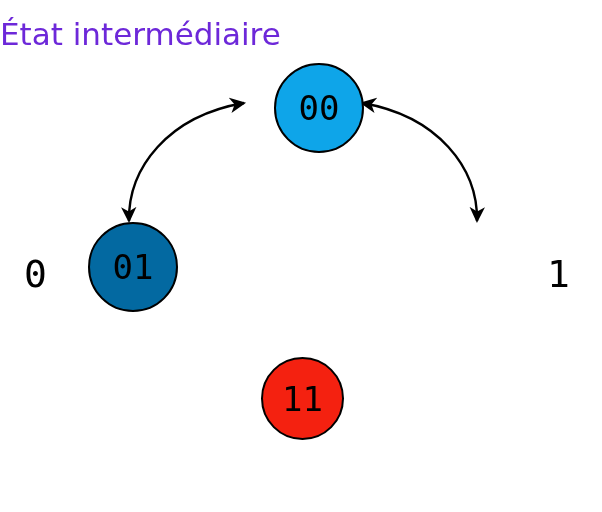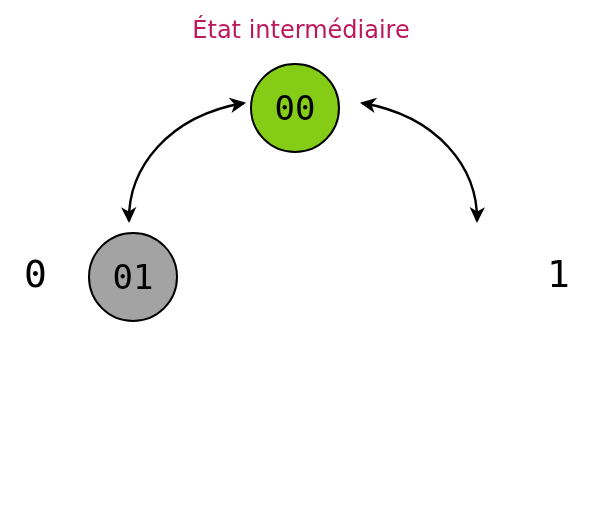--- a/index.html
+++ b/index.html
@@ -14,51 +14,50 @@
     position: relative;
     width: 602px;
     height: 512px;
     background: #ffffff;
     overflow: hidden;
   }
   .caption {
     position: absolute;
     width: 100%;
     left: 0;
-    text-align: center;
-    color: #be185d;
-    font-size: 24px;
+    color: #6d28d9;
+    font-size: 31px;
     font-family: "DejaVu Sans", sans-serif;
     white-space: nowrap;
   }
   #caption-top { top: 16px; }
   #caption-bottom { top: 446px; }
 
   .node {
     position: absolute;
     border-radius: 50%;
     border: 2px solid #000000;
     box-sizing: border-box;
     display: flex;
     align-items: center;
     justify-content: center;
     color: #000000;
     font-family: "DejaVu Sans Mono", monospace;
     font-size: 34px;
     letter-spacing: 0px;
   }
   #node-00 {
-    left: 250px; top: 63px;
+    left: 274px; top: 63px;
     width: 90px; height: 90px;
-    background: #84cc16;
+    background: #0ea5e9;
   }
   #node-01 {
-    left: 88px; top: 232px;
+    left: 88px; top: 222px;
     width: 90px; height: 90px;
-    background: #a3a3a3;
+    background: #0369a1;
   }
   #node-10 {
     left: 427px; top: 232px;
     width: 90px; height: 90px;
     background: #ddf5cc;
   }
   #node-11 {
     left: 261px; top: 357px;
     width: 83px; height: 83px;
     background: #f42110;
@@ -102,19 +101,20 @@
     <path d="M 129 221 C 128 168 168 116 244 103" fill="none" stroke="#000000" stroke-width="2.4" marker-start="url(#arrow-start)" marker-end="url(#arrow-end)"></path>
 
     <path d="M 362 103 C 438 116 478 168 477 221" fill="none" stroke="#000000" stroke-width="2.4" marker-start="url(#arrow-start)" marker-end="url(#arrow-end)"></path>
   </svg>
 
   <div class="node" id="node-00">00</div>
 
   <div class="node" id="node-01">01</div>
 
 
+  <div class="node" id="node-11">11</div>
 
   <div class="side-label" id="label-left">0</div>
 
   <div class="side-label" id="label-right">1</div>
 
 
 </div>
 
 </body></html>

